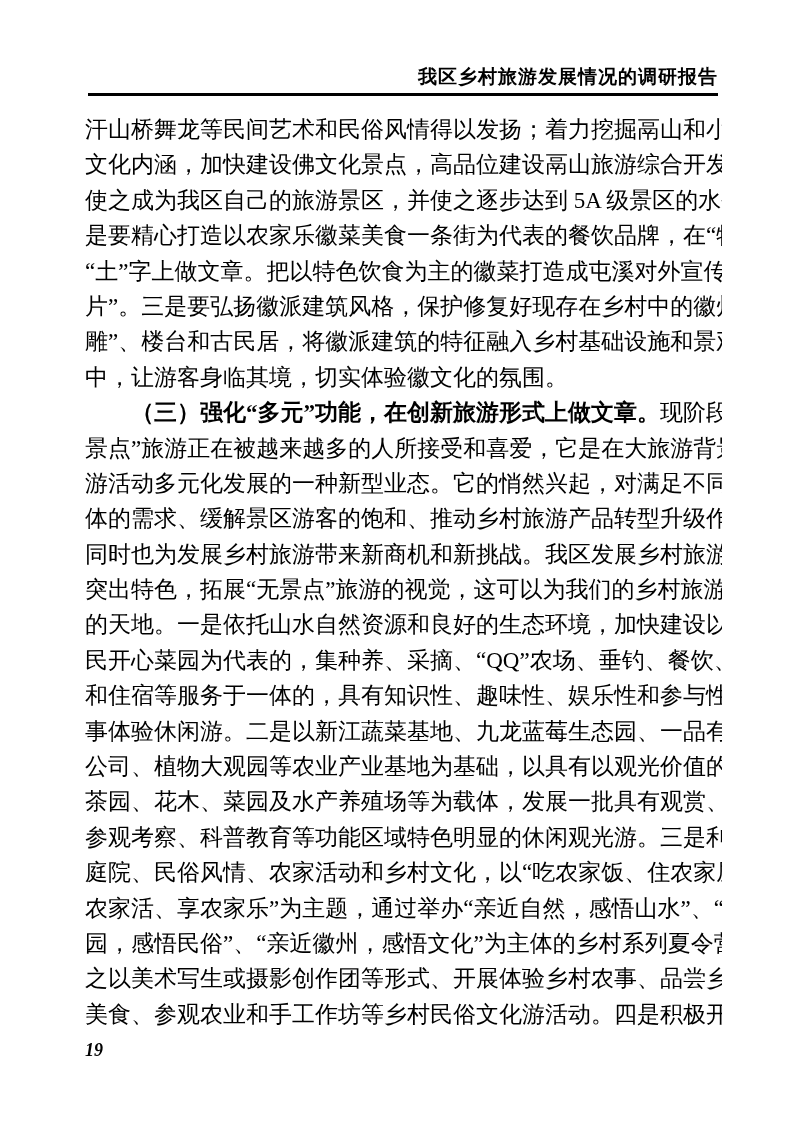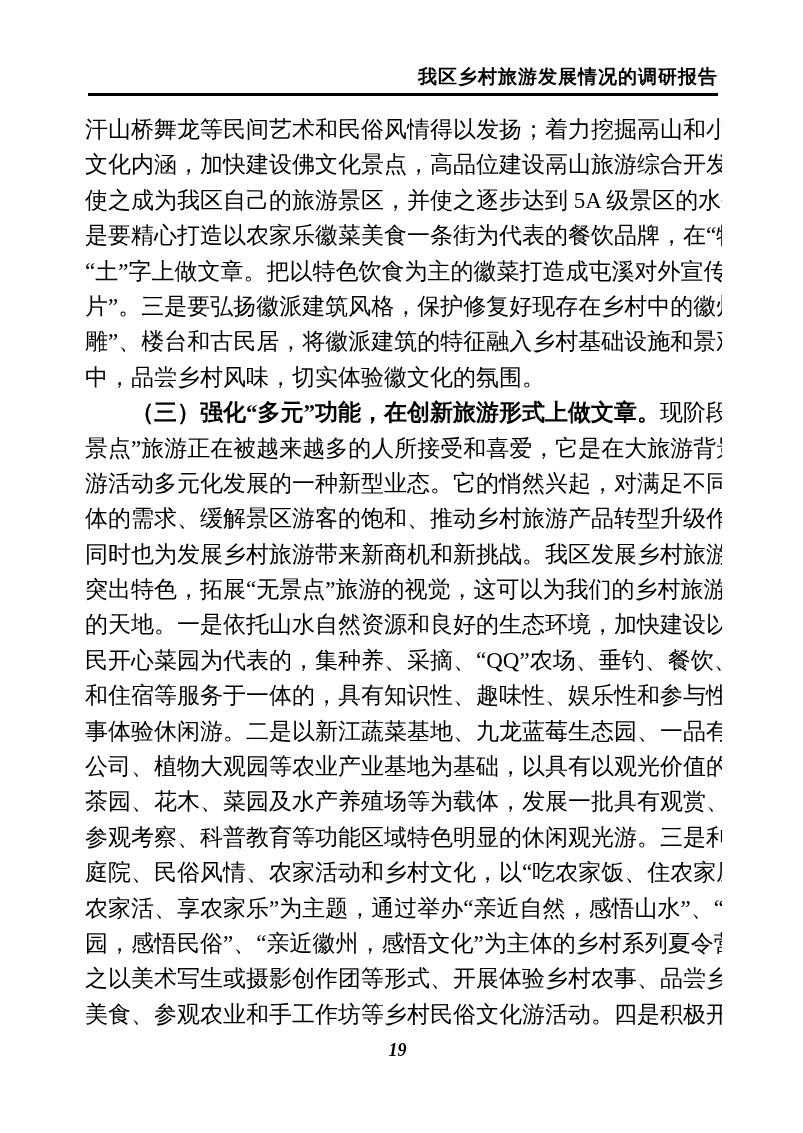--- a/index.html
+++ b/index.html
@@ -59,42 +59,42 @@
   }
   .b {
     font-weight: bold;
     margin-top: 47px;
   }
   .page-number {
     position: absolute;
     top: 1040px;
     left: 85px;
     width: 625px;
-    text-align: center;
+    text-align: left;
     font-size: 18px;
     font-weight: bold;
     font-style: italic;
   }
 </style>
 </head>
 <body>
 
 <div class="page">
   <div class="header-title">我区乡村旅游发展情况的调研报告</div>
   <div class="header-rule"></div>
 
   <div class="doc-body">
       <div class="line"><span>汗山桥舞龙等民间艺术和民俗风情得以发扬；着力挖掘鬲山和小龙山佛</span></div>
       <div class="line"><span>文化内涵，加快建设佛文化景点，高品位建设鬲山旅游综合开发项目，</span></div>
       <div class="line"><span>使之成为我区自己的旅游景区，并使之逐步达到 5A 级景区的水平。二</span></div>
       <div class="line"><span>是要精心打造以农家乐徽菜美食一条街为代表的餐饮品牌，在“特”和</span></div>
       <div class="line"><span>“土”字上做文章。把以特色饮食为主的徽菜打造成屯溪对外宣传的“名</span></div>
       <div class="line"><span>片”。三是要弘扬徽派建筑风格，保护修复好现存在乡村中的徽州“三</span></div>
       <div class="line"><span>雕”、楼台和古民居，将徽派建筑的特征融入乡村基础设施和景观营造</span></div>
-      <div class="line last-of-para"><span>中，品尝乡村风味，切实体验徽文化的氛围。</span></div>
+      <div class="line last-of-para"><span>中，让游客身临其境，切实体验徽文化的氛围。</span></div>
       <div class="line indent"><span class="b">（三）强化“多元”功能，在创新旅游形式上做文章。</span><span>现阶段，“无</span></div>
       <div class="line"><span>景点”旅游正在被越来越多的人所接受和喜爱，它是在大旅游背景下旅</span></div>
       <div class="line"><span>游活动多元化发展的一种新型业态。它的悄然兴起，对满足不同消费群</span></div>
       <div class="line"><span>体的需求、缓解景区游客的饱和、推动乡村旅游产品转型升级作用明显，</span></div>
       <div class="line"><span>同时也为发展乡村旅游带来新商机和新挑战。我区发展乡村旅游，必须</span></div>
       <div class="line"><span>突出特色，拓展“无景点”旅游的视觉，这可以为我们的乡村旅游打开新</span></div>
       <div class="line"><span>的天地。一是依托山水自然资源和良好的生态环境，加快建设以鬲山市</span></div>
       <div class="line"><span>民开心菜园为代表的，集种养、采摘、“QQ”农场、垂钓、餐饮、观光</span></div>
       <div class="line"><span>和住宿等服务于一体的，具有知识性、趣味性、娱乐性和参与性的的农</span></div>
       <div class="line"><span>事体验休闲游。二是以新江蔬菜基地、九龙蓝莓生态园、一品有机茶业</span></div>

